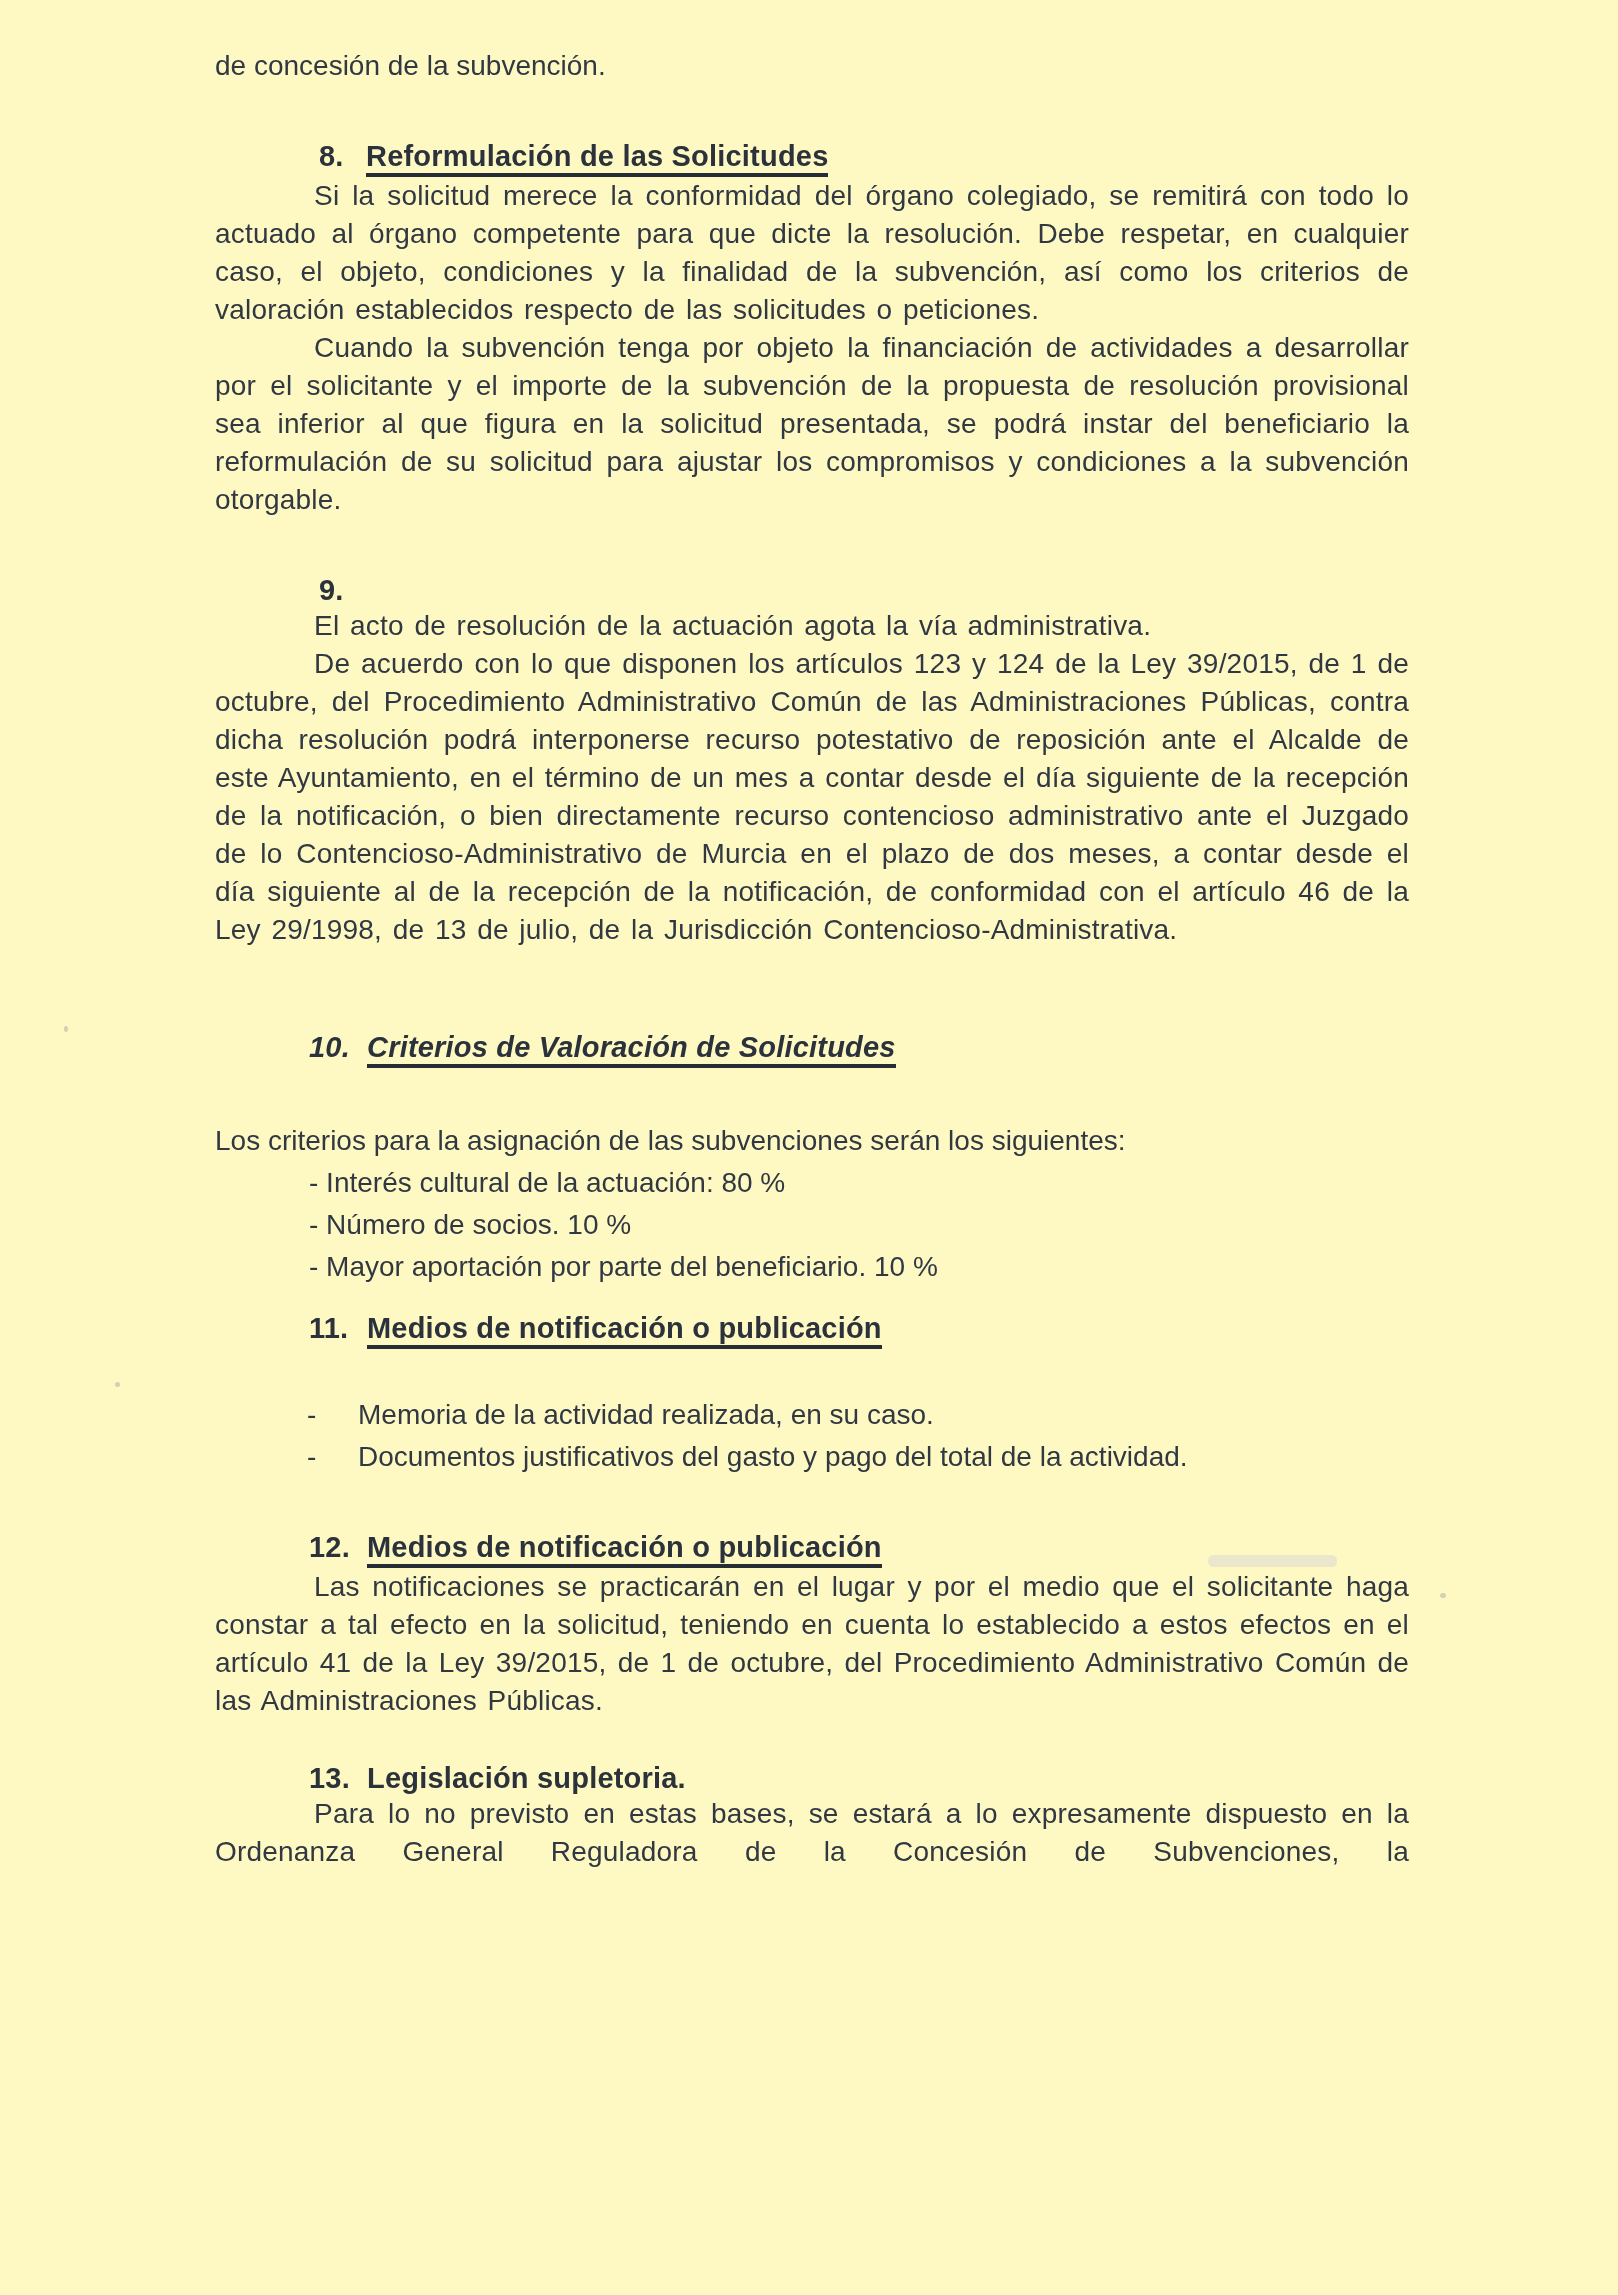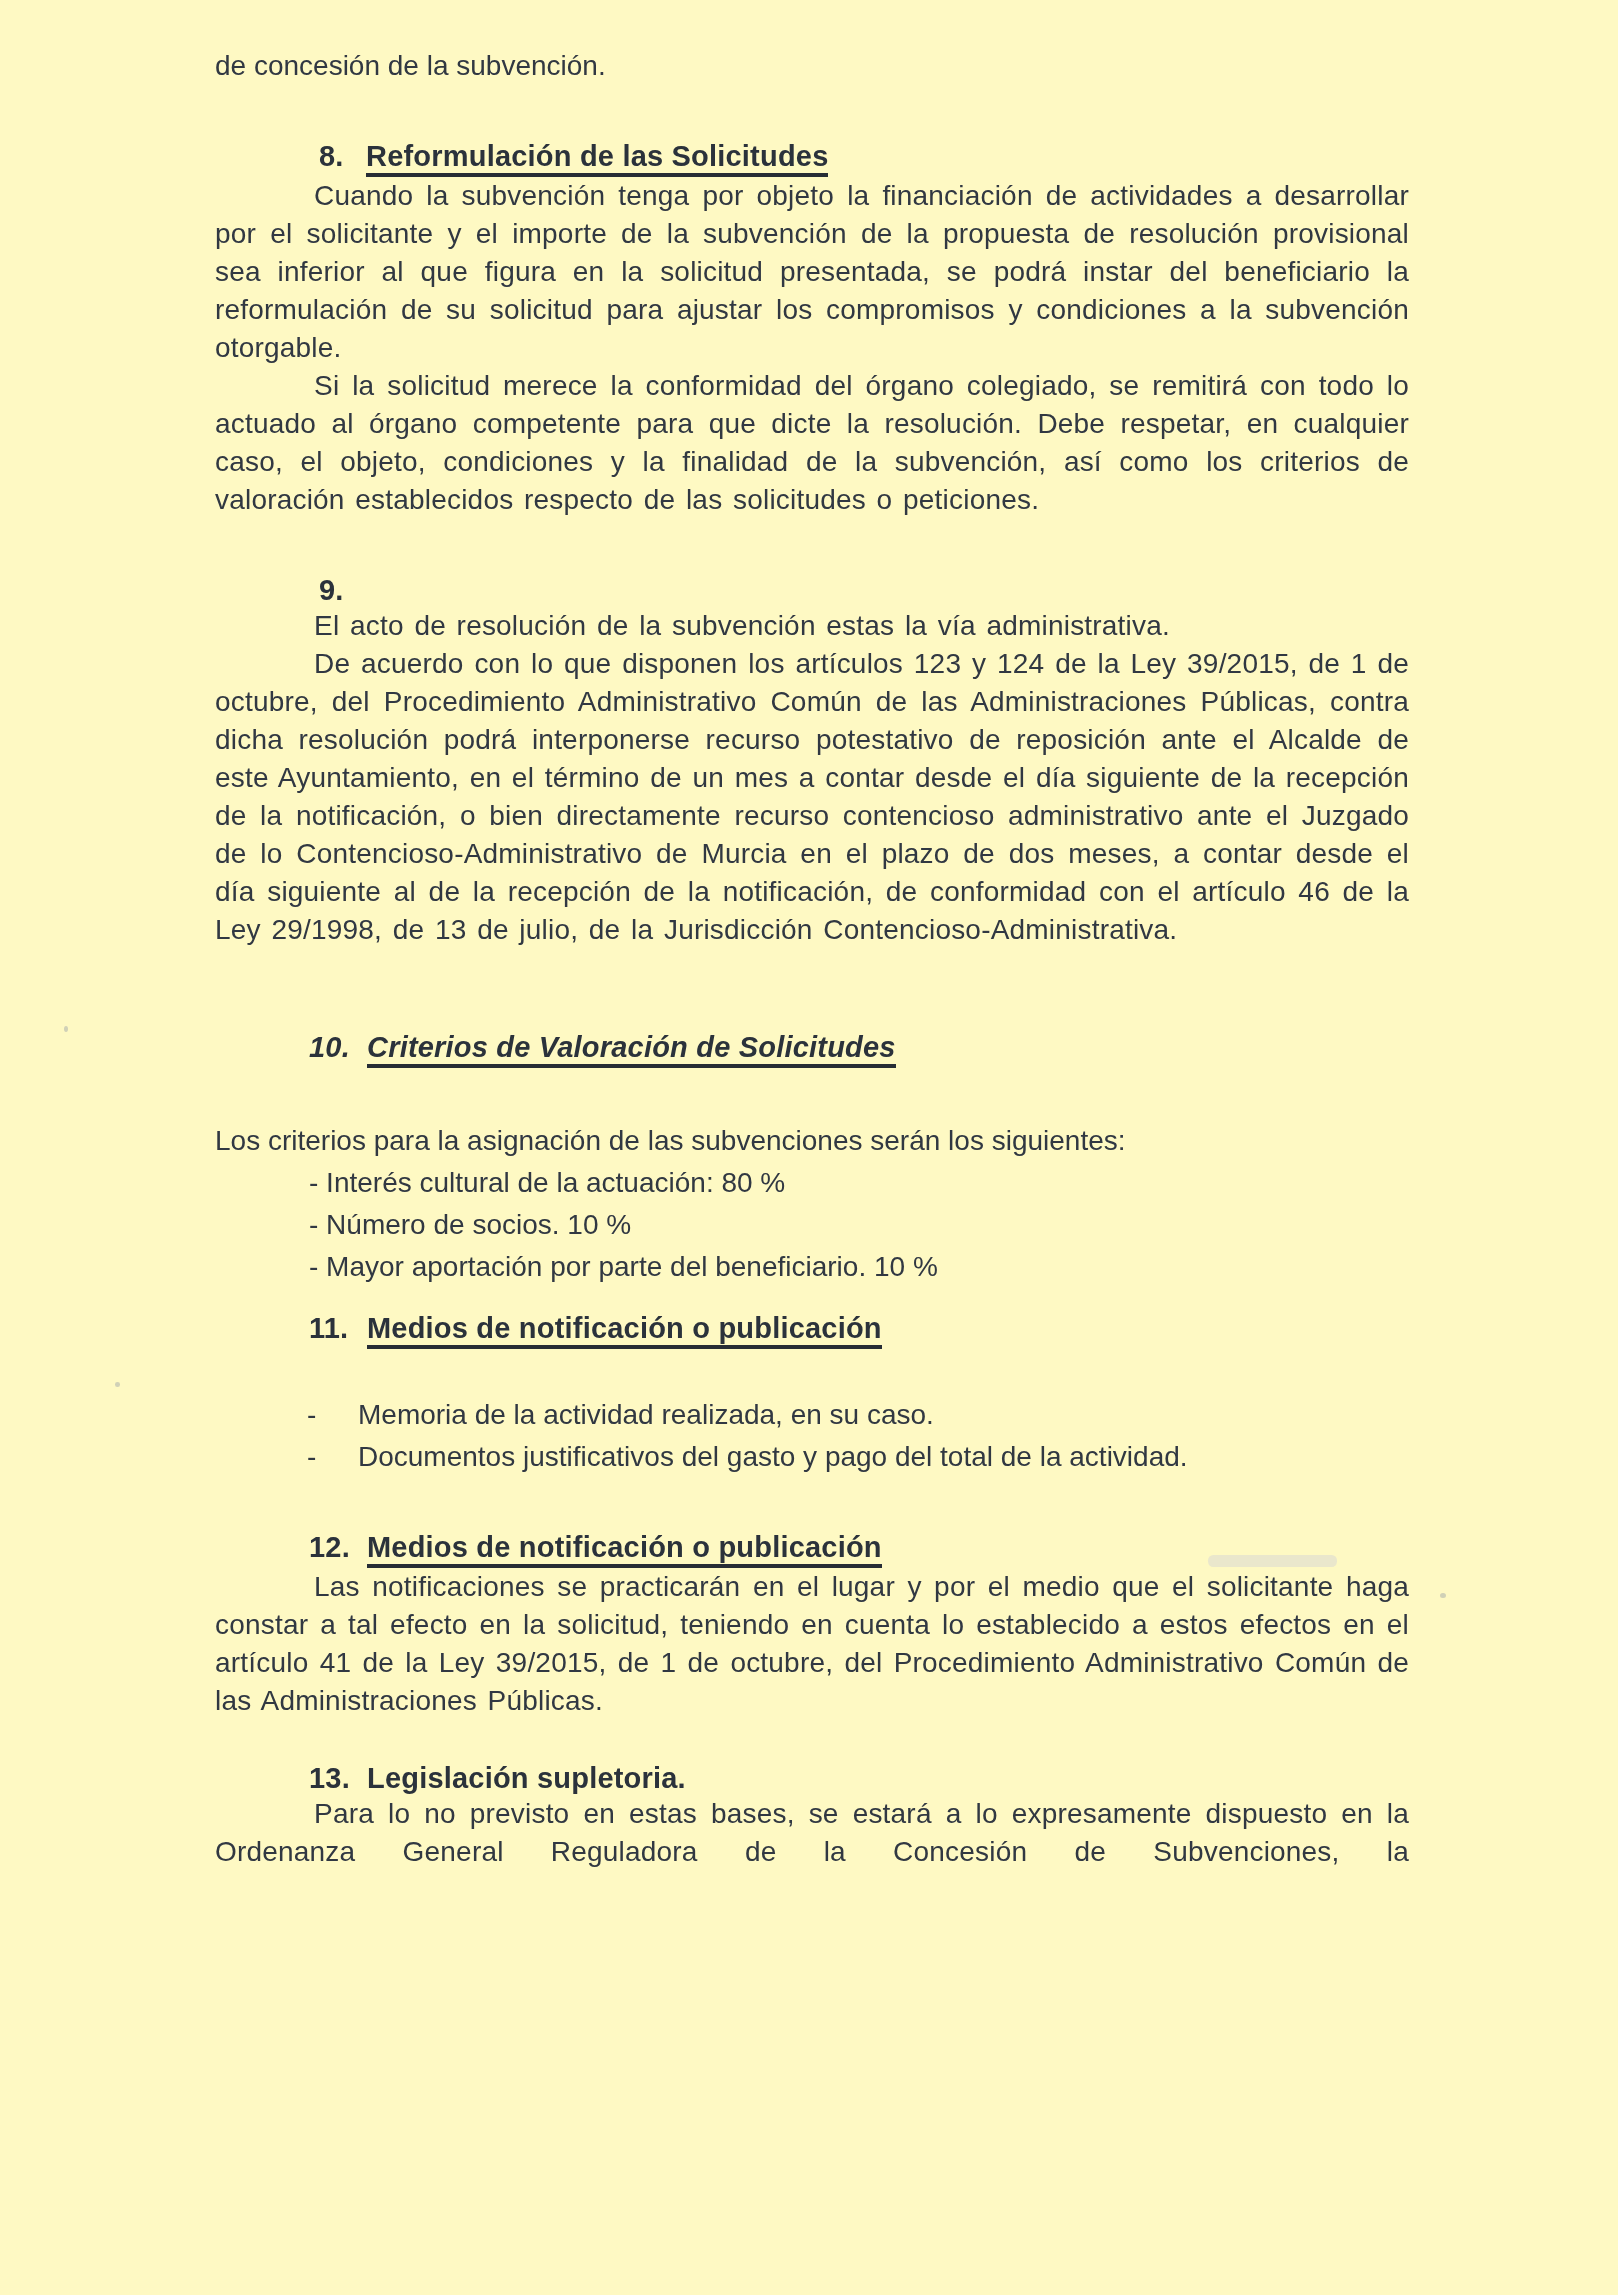--- a/index.html
+++ b/index.html
@@ -87,27 +87,27 @@
 
 <div class="page">
   <div class="content">
 
     <div class="bodyline">de concesión de la subvención.</div>
 
     <div class="heading h1d mt-h8">
       <span class="num">8.</span>
       <span class="ttl u">Reformulación de las Solicitudes</span>
     </div>
+    <p class="para mt-para">Si la solicitud merece la conformidad del órgano colegiado, se remitirá con todo lo actuado al órgano competente para que dicte la resolución. Debe respetar, en cualquier caso, el objeto, condiciones y la finalidad de la subvención, así como los criterios de valoración establecidos respecto de las solicitudes o peticiones.</p>
     <p class="para mt-after-h">Cuando la subvención tenga por objeto la financiación de actividades a desarrollar por el solicitante y el importe de la subvención de la propuesta de resolución provisional sea inferior al que figura en la solicitud presentada, se podrá instar del beneficiario la reformulación de su solicitud para ajustar los compromisos y condiciones a la subvención otorgable.</p>
-    <p class="para mt-para">Si la solicitud merece la conformidad del órgano colegiado, se remitirá con todo lo actuado al órgano competente para que dicte la resolución. Debe respetar, en cualquier caso, el objeto, condiciones y la finalidad de la subvención, así como los criterios de valoración establecidos respecto de las solicitudes o peticiones.</p>
 
     <div class="heading h1d mt-h9">
       <span class="num">9.</span>
     </div>
-    <p class="para single mt-after-h">El acto de resolución de la subvención estas la vía administrativa.</p>
+    <p class="para single mt-after-h">El acto de resolución de la actuación agota la vía administrativa.</p>
     <p class="para mt-para">De acuerdo con lo que disponen los artículos 123 y 124 de la Ley 39/2015, de 1 de octubre, del Procedimiento Administrativo Común de las Administraciones Públicas, contra dicha resolución podrá interponerse recurso potestativo de reposición ante el Alcalde de este Ayuntamiento, en el término de un mes a contar desde el día siguiente de la recepción de la notificación, o bien directamente recurso contencioso administrativo ante el Juzgado de lo Contencioso-Administrativo de Murcia en el plazo de dos meses, a contar desde el día siguiente al de la recepción de la notificación, de conformidad con el artículo 46 de la Ley 29/1998, de 13 de julio, de la Jurisdicción Contencioso-Administrativa.</p>
 
     <div class="heading h2d mt-h10">
       <span class="num">10.</span>
       <span class="ttl u">Criterios de Valoración de Solicitudes</span>
     </div>
     <div class="crit-intro">Los criterios para la asignación de las subvenciones serán los siguientes:</div>
     <div class="criteria">
       <div class="crit-item">- Interés cultural de la actuación: 80 %</div>
       <div class="crit-item">- Número de socios. 10 %</div>

